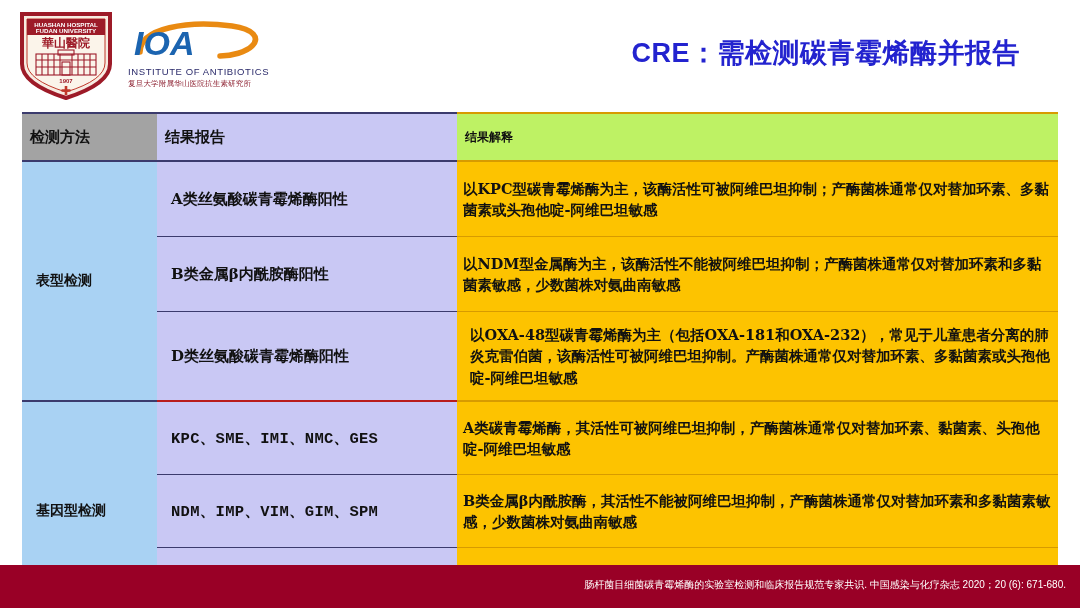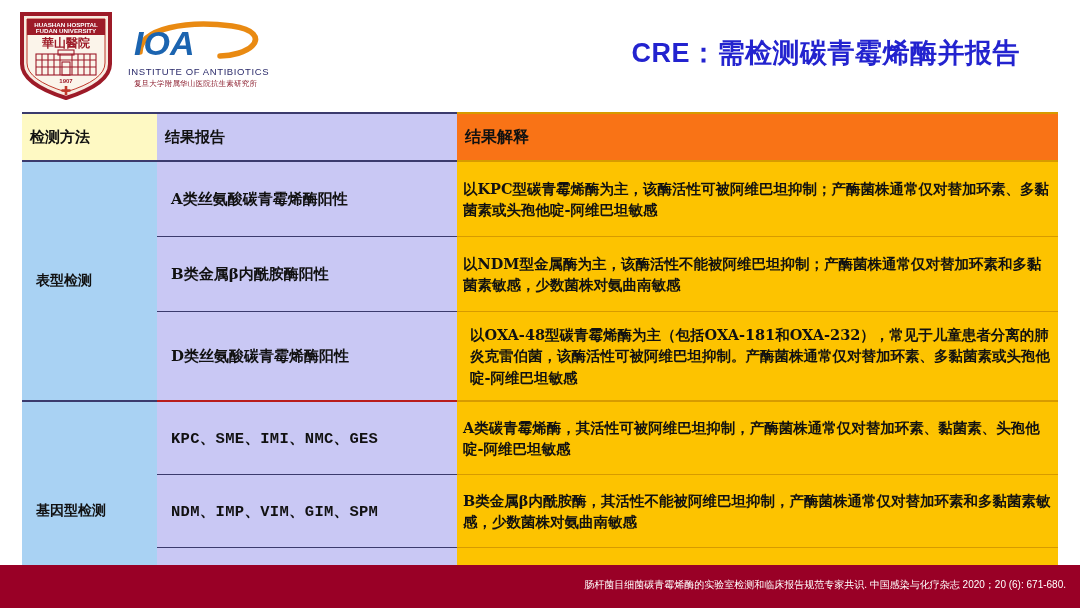--- a/index.html
+++ b/index.html
@@ -50,21 +50,21 @@
     text-align: center;
     font-size: 9.5px;
     letter-spacing: 0.6px;
     color: #2a2a6a;
     white-space: nowrap;
   }
   .ioa-cn {
     position: absolute;
     left: 0; top: 61px;
     width: 135px;
-    text-align: center;
+    text-align: left;
     font-size: 7.5px;
     letter-spacing: 0.2px;
     color: #8d2030;
     white-space: nowrap;
   }
 
   .slide-title {
     position: absolute;
     left: 300px; top: 35px;
     width: 720px;
@@ -91,38 +91,38 @@
     font-family: "DejaVu Serif", "Liberation Serif", serif;
     color: #111111;
   }
 
   col.c-method { width: 135px; }
   col.c-report { width: 300px; }
   col.c-interp { width: 601px; }
 
   
   .hd-method {
-    background: #fef9c3;
+    background: #a3a3a3;
     font-size: 15px;
     font-weight: bold;
     height: 38px;
     border-top: 2.5px solid #3b3b6d;
     border-bottom: 2px solid #3b3b6d;
   }
   .hd-report {
     background: #c9c8f4;
     font-size: 15px;
     font-weight: bold;
     height: 38px;
     border-top: 2.5px solid #3b3b6d;
     border-bottom: 2px solid #3b3b6d;
   }
   .hd-interp {
-    background: #f97316;
-    font-size: 16px;
+    background: #bef264;
+    font-size: 12px;
     font-weight: bold;
     height: 38px;
     border-top: 2.5px solid #d79b00;
     border-bottom: 2px solid #d79b00;
   }
 
   td.method-cell {
     background: #a9d2f3;
     font-size: 14px;
     font-weight: bold;

